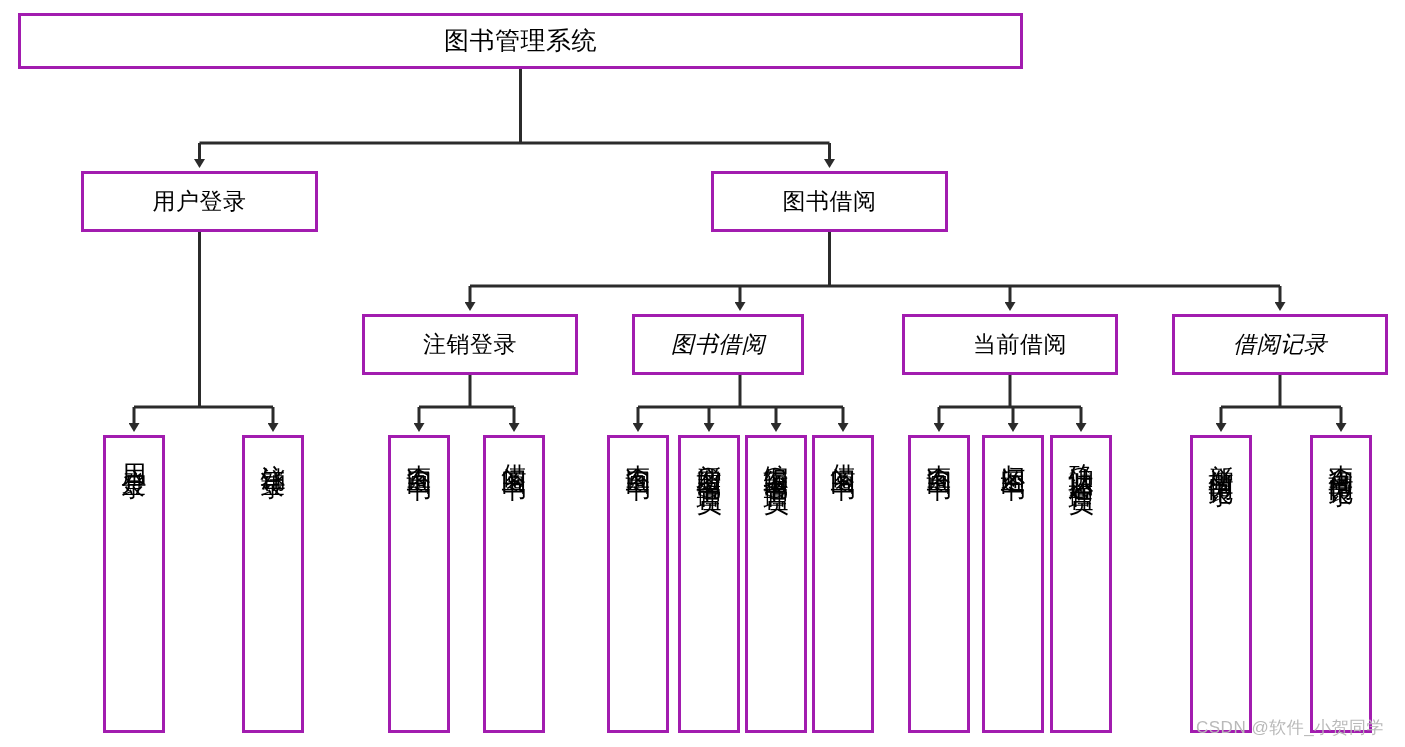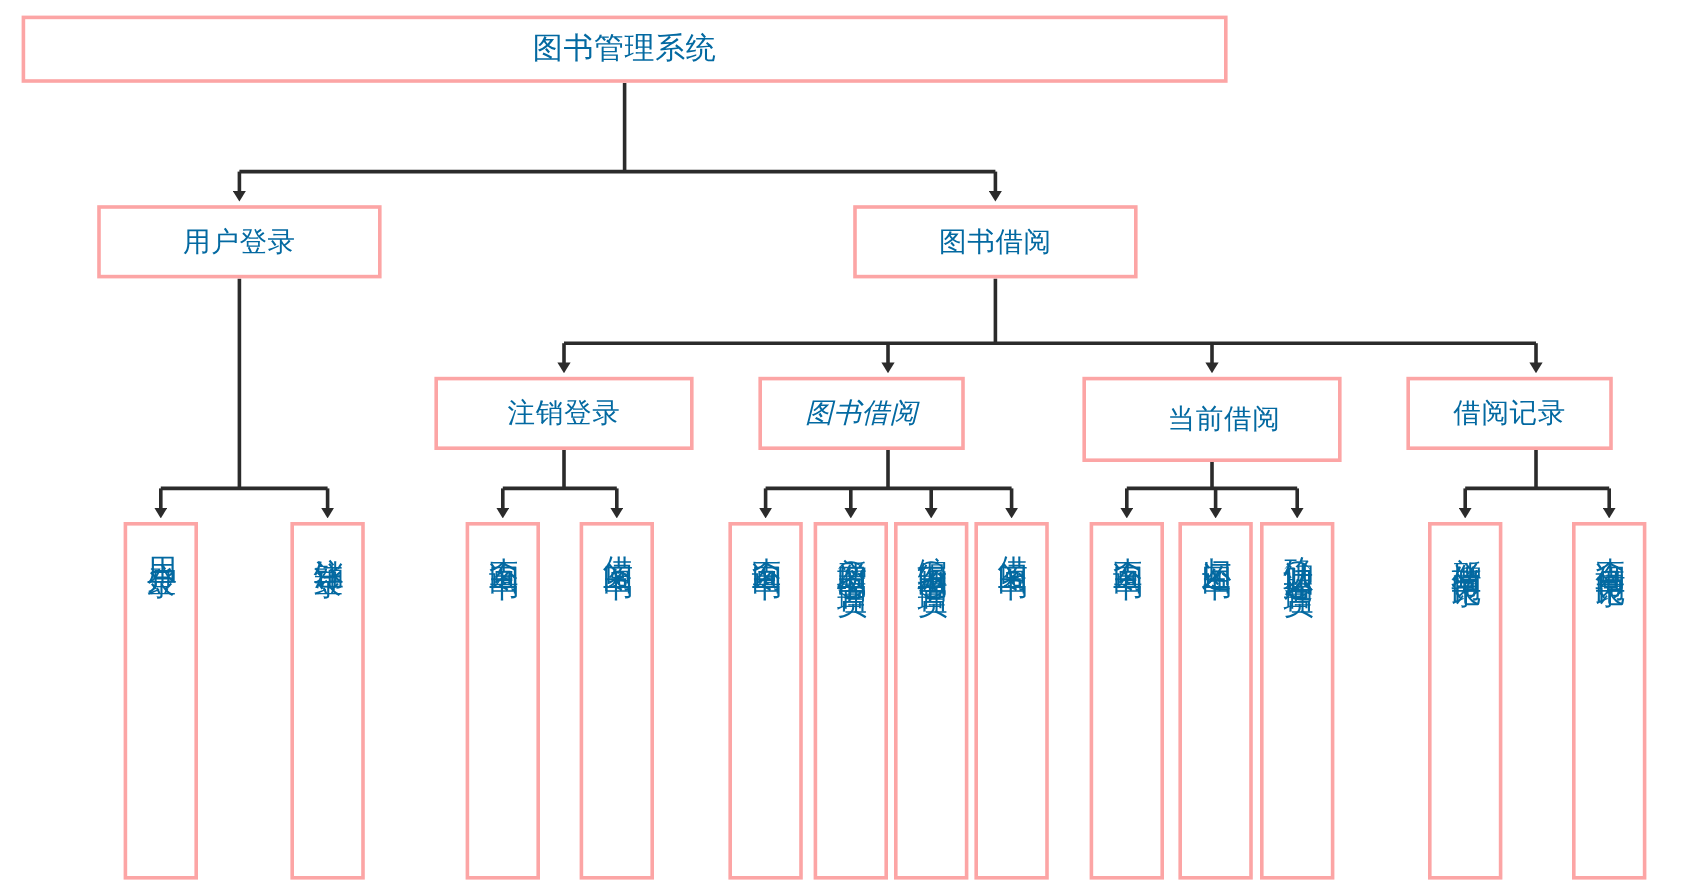--- a/index.html
+++ b/index.html
@@ -21,26 +21,26 @@
     position: absolute;
     left: 0;
     top: 0;
     width: 1405px;
     height: 747px;
     pointer-events: none;
   }
   .node {
     position: absolute;
     box-sizing: border-box;
-    border: 3px solid #fca5a5;
+    border: 3px solid #a21caf;
     background: #ffffff;
     display: flex;
     align-items: center;
     justify-content: center;
-    color: #0369a1;
+    color: #000000;
   }
   .node .label {
     line-height: 1.18;
     white-space: nowrap;
     letter-spacing: 0.5px;
   }
   
   .node.horiz .label {
     font-size: 23px;
     text-align: center;
@@ -128,24 +128,24 @@
       </div>
       <div class="node horiz" style="left: 711px; top: 171px; width: 237px; height: 61px;">
         <span class="label">图书借阅</span>
       </div>
       <div class="node horiz" style="left: 362px; top: 314px; width: 216px; height: 61px;">
         <span class="label">注销登录</span>
       </div>
       <div class="node horiz" style="left: 632px; top: 314px; width: 172px; height: 61px; font-style: italic;">
         <span class="label">图书借阅</span>
       </div>
-      <div class="node horiz" style="left: 902px; top: 314px; width: 216px; height: 71px; padding-left: 20px;">
+      <div class="node horiz" style="left: 902px; top: 314px; width: 216px; height: 61px; padding-left: 20px;">
         <span class="label">当前借阅</span>
       </div>
-      <div class="node horiz" style="left: 1172px; top: 314px; width: 172px; height: 61px;">
+      <div class="node horiz" style="left: 1172px; top: 314px; width: 216px; height: 61px; font-style: italic;">
         <span class="label">借阅记录</span>
       </div>
       <div class="node vert" style="left: 103px; top: 435px; width: 62px; height: 298px;">
         <span class="label">用户登录</span>
       </div>
       <div class="node vert" style="left: 242px; top: 435px; width: 62px; height: 298px;">
         <span class="label">注销登录</span>
       </div>
       <div class="node vert" style="left: 388px; top: 435px; width: 62px; height: 298px;">
         <span class="label">查询图书</span>
@@ -175,13 +175,14 @@
         <span class="label">确认归还（管理员）</span>
       </div>
       <div class="node vert" style="left: 1190px; top: 435px; width: 62px; height: 298px;">
         <span class="label">新增借阅记录</span>
       </div>
       <div class="node vert" style="left: 1310px; top: 435px; width: 62px; height: 298px;">
         <span class="label">查询借阅记录</span>
       </div>
     </div>
 
+  <div class="watermark" style="left:1196px; top:716px;">CSDN @软件_小贺同学</div>
 </div>
 
 </body></html>

